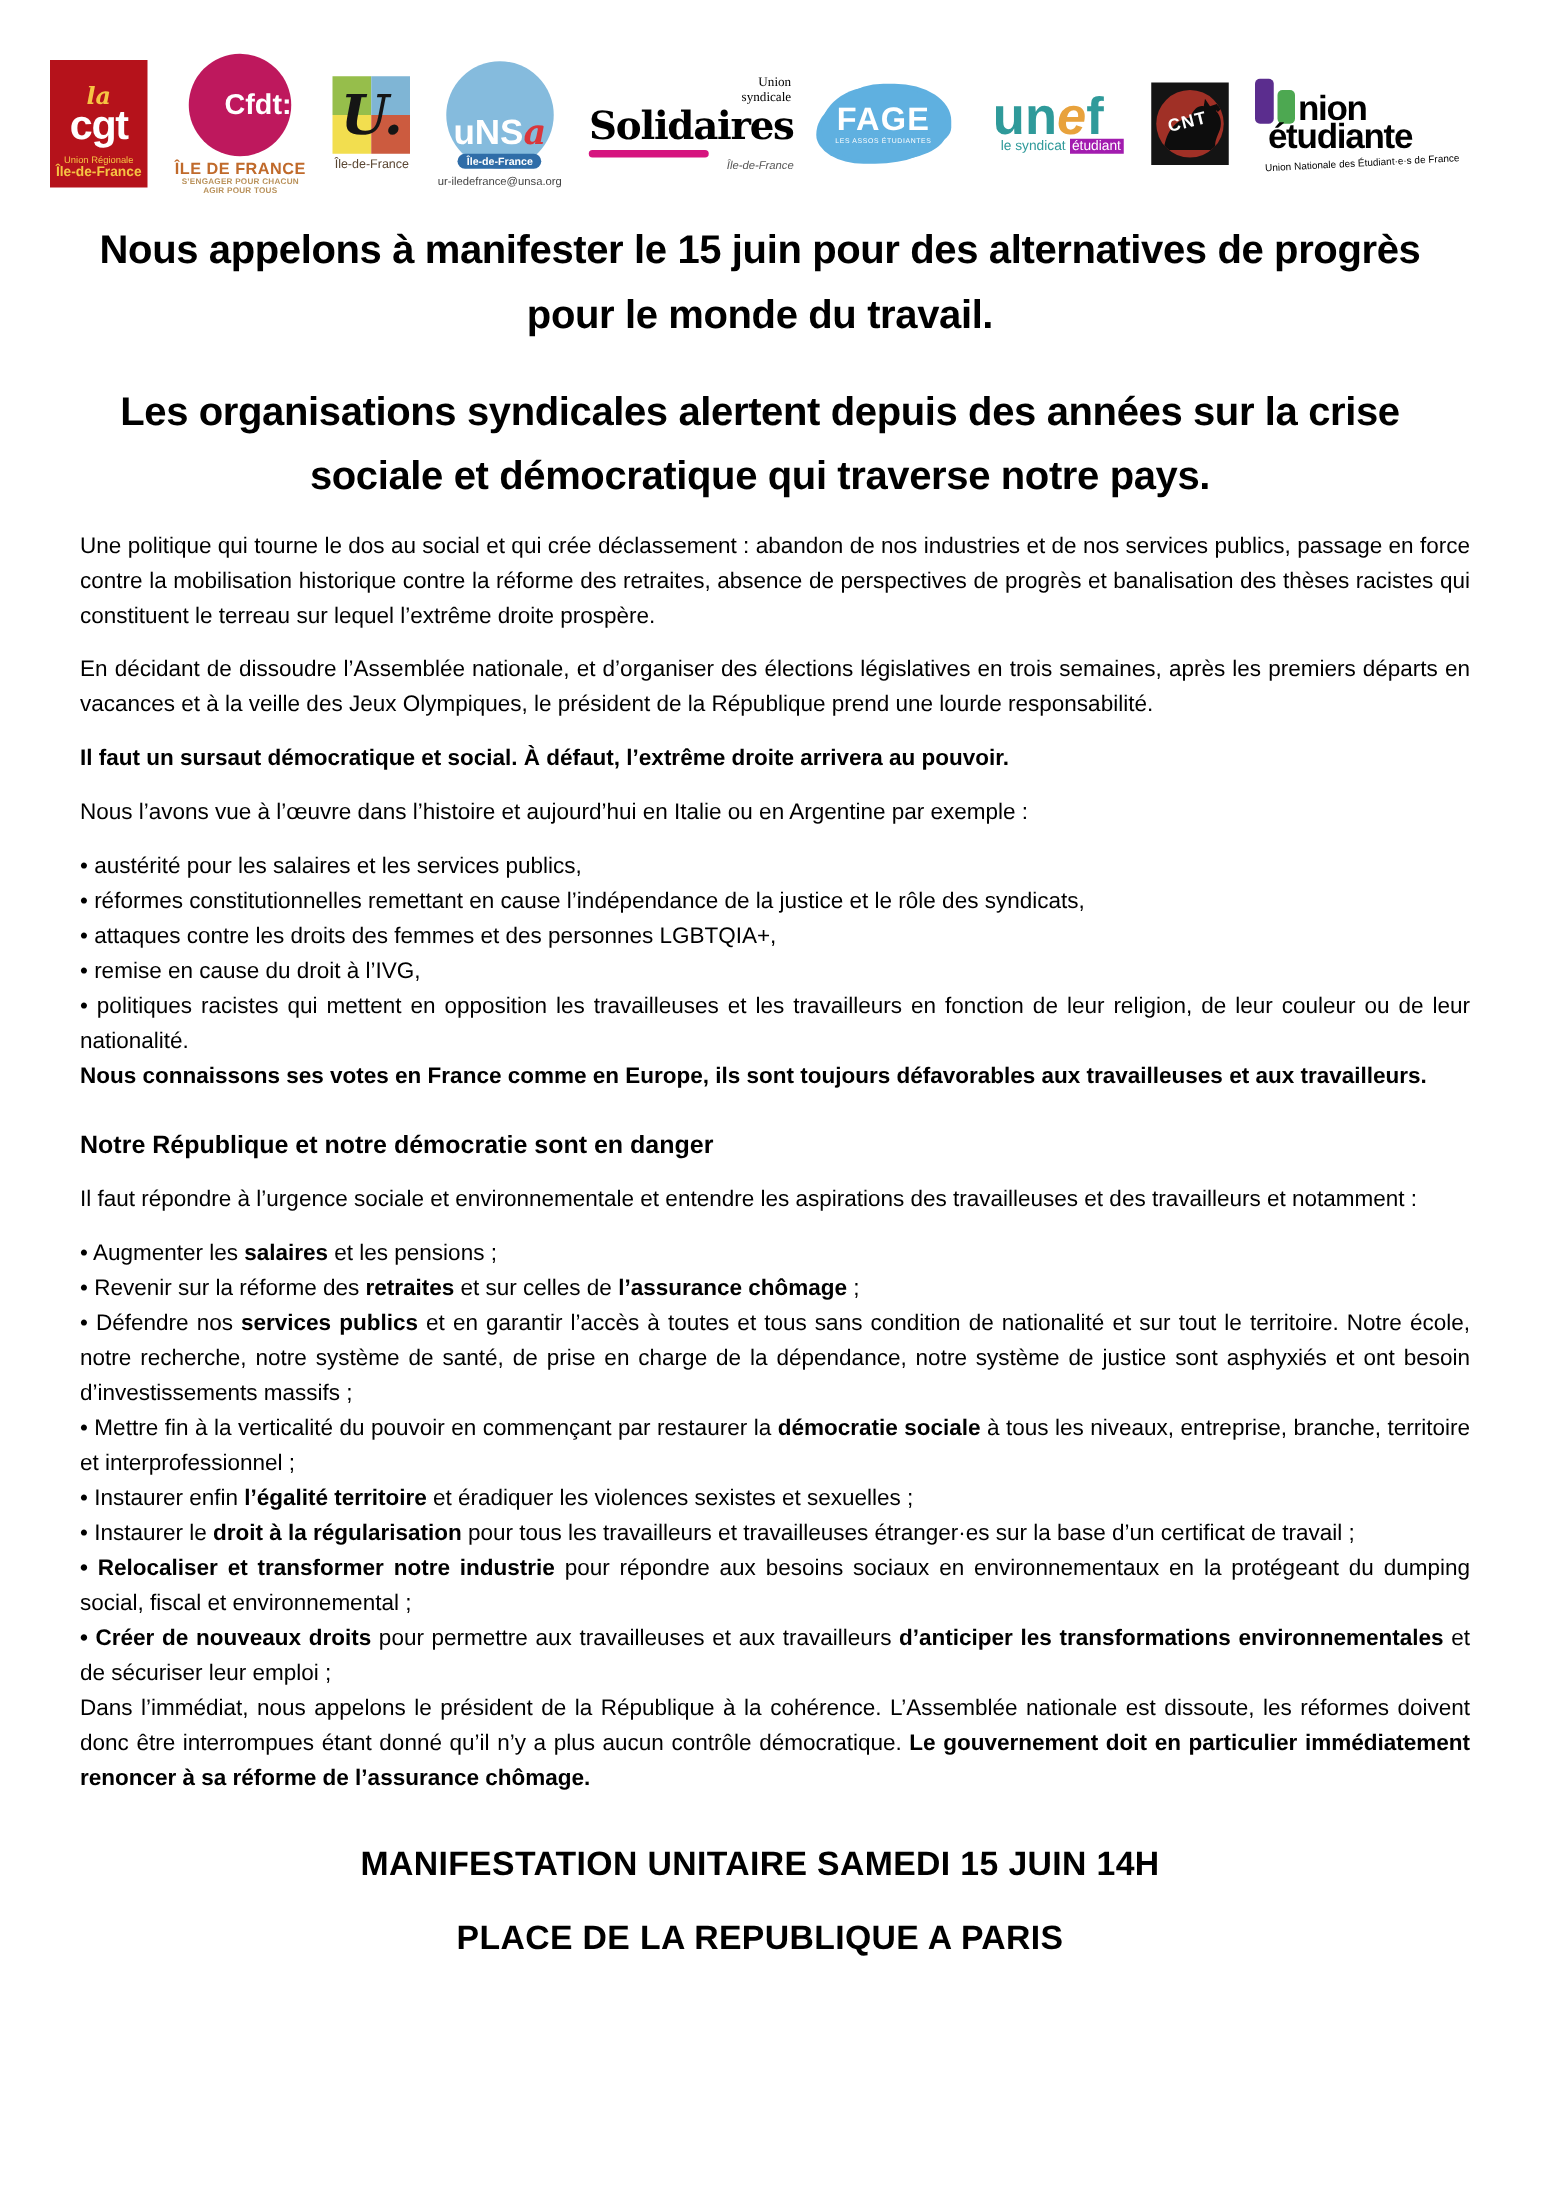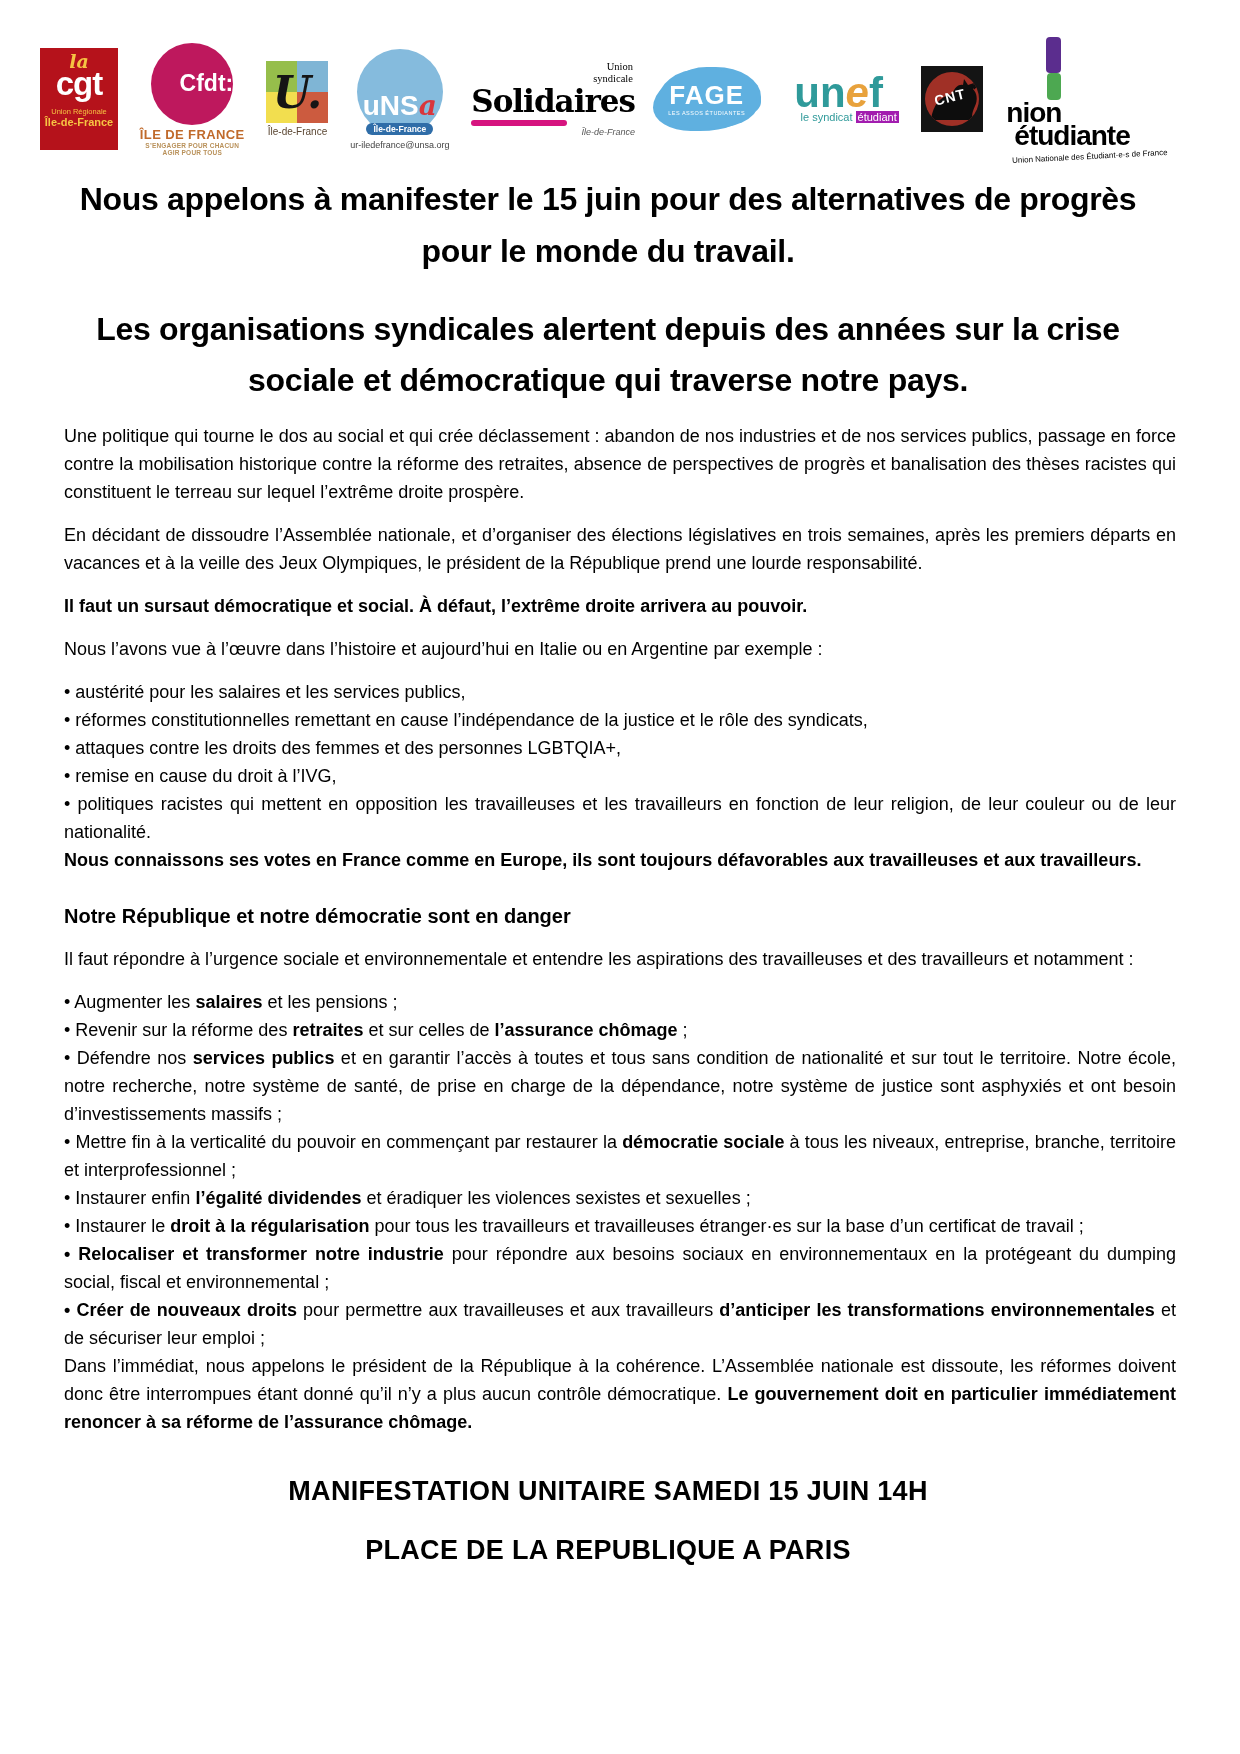--- a/index.html
+++ b/index.html
@@ -2,21 +2,21 @@
 <html lang="fr"><head>
 <meta charset="utf-8">
 <style>
   html,body{margin:0;padding:0;background:#fff;}
   body{width:1240px;min-height:1754px;font-family:"Liberation Sans",sans-serif;color:#000;box-sizing:border-box;}
   .page{padding:34px 64px 30px 40px;}
   
   .logo-row{display:flex;align-items:center;justify-content:space-between;height:130px;padding:0 8px 0 0;margin-bottom:6px;}
   .logo{display:flex;flex-direction:column;align-items:center;}
   
-  .cgt-box{width:78px;height:102px;background:#b5121b;color:#fff;text-align:center;padding-top:4px;box-sizing:border-box;}
+  .cgt-box{width:78px;height:102px;background:#b5121b;color:#fff;text-align:center;padding-top:20px;box-sizing:border-box;}
   .cgt-la{color:#f6c443;font-family:"DejaVu Serif",serif;font-style:italic;font-weight:bold;font-size:19px;line-height:1;margin-bottom:-4px;}
   .cgt-brand{font-size:33px;font-weight:bold;letter-spacing:-1px;line-height:1;}
   .cgt-sub1{color:#f6c443;font-size:7.5px;margin-top:7px;}
   .cgt-sub2{color:#f6c443;font-size:11px;font-weight:bold;}
   
   .cfdt-circle{width:82px;height:82px;border-radius:50%;background:#be185d;color:#fff;display:flex;align-items:center;justify-content:flex-end;font-weight:bold;font-size:23px;}
   .cfdt-region{color:#c06a2b;font-weight:bold;font-size:13px;letter-spacing:.4px;margin-top:2px;}
   .cfdt-tag{color:#b9915a;font-size:6.5px;font-weight:bold;letter-spacing:.2px;}
   
   .fsu-grid{position:relative;width:62px;height:62px;display:grid;grid-template-columns:1fr 1fr;grid-template-rows:1fr 1fr;}
@@ -46,21 +46,21 @@
   .unef-tag{font-size:11px;margin-top:0;}
   .unef-tag .t2{color:#2f9a9a;padding-left:22px;}
   .unef-tag .et{background:#a21caf;color:#fff;padding:0 2px;}
   
   .cnt-box{width:62px;height:66px;background:#141414;display:flex;align-items:center;justify-content:center;}
   .cnt-circle{width:54px;height:54px;background:#a03026;border-radius:50%;position:relative;overflow:hidden;}
   .cnt-text{position:absolute;top:17px;left:9px;color:#fff;font-weight:bold;font-size:14px;letter-spacing:1px;transform:rotate(-14deg);z-index:2;}
   .cnt-cat{position:absolute;inset:0;}
   
   .ue{align-items:flex-start;}
-  .ue-row{display:flex;align-items:flex-end;flex-direction:column;}
+  .ue-row{display:flex;align-items:flex-end;}
   .ue-bar{display:inline-block;border-radius:4px;}
   .ue-bar.purple{width:15px;height:36px;background:#5b2d8e;}
   .ue-bar.green{width:14px;height:27px;background:#4da851;margin-left:3px;}
   .ue-l1{font-size:28px;font-weight:bold;letter-spacing:-1px;line-height:.9;margin-left:2px;}
   .ue-l2{font-size:28px;font-weight:bold;letter-spacing:-1px;line-height:.9;margin:-3px 0 0 10px;}
   .ue-tag{font-size:8px;margin:4px 0 0 8px;transform:rotate(-3deg);}
   
   .headline{font-weight:bold;font-size:32px;line-height:1.62;text-align:center;letter-spacing:-.3px;}
   .headline.h1{margin:10px 30px 4px;}
   .headline.h2{margin:26px 6px 10px;}
@@ -178,21 +178,21 @@
       <div class="blk bullet"><span>• attaques contre les droits des femmes et des personnes LGBTQIA+,</span></div>
       <div class="blk bullet"><span>• remise en cause du droit à l’IVG,</span></div>
       <div class="blk bullet"><span>• politiques racistes qui mettent en opposition les travailleuses et les travailleurs en fonction de leur religion, de leur couleur ou de leur nationalité.</span></div>
       <div class="blk p"><span class="b">Nous connaissons ses votes en France comme en Europe, ils sont toujours défavorables aux travailleuses et aux travailleurs.</span></div>
       <div class="blk heading gap"><span class="b">Notre République et notre démocratie sont en danger</span></div>
       <div class="blk p gap"><span>Il faut répondre à l’urgence sociale et environnementale et entendre les aspirations des travailleuses et des travailleurs et notamment :</span></div>
       <div class="blk bullet gap"><span>• Augmenter les </span><span class="b">salaires</span><span> et les pensions ;</span></div>
       <div class="blk bullet"><span>• Revenir sur la réforme des </span><span class="b">retraites</span><span> et sur celles de </span><span class="b">l’assurance chômage</span><span> ;</span></div>
       <div class="blk bullet"><span>• Défendre nos </span><span class="b">services publics</span><span> et en garantir l’accès à toutes et tous sans condition de nationalité et sur tout le territoire. Notre école, notre recherche, notre système de santé, de prise en charge de la dépendance, notre système de justice sont asphyxiés et ont besoin d’investissements massifs ;</span></div>
       <div class="blk bullet"><span>• Mettre fin à la verticalité du pouvoir en commençant par restaurer la </span><span class="b">démocratie sociale</span><span> à tous les niveaux, entreprise, branche, territoire et interprofessionnel ;</span></div>
-      <div class="blk bullet"><span>• Instaurer enfin </span><span class="b">l’égalité dividendes</span><span> et éradiquer les violences sexistes et sexuelles ;</span></div>
+      <div class="blk bullet"><span>• Instaurer enfin </span><span class="b">l’égalité territoire</span><span> et éradiquer les violences sexistes et sexuelles ;</span></div>
       <div class="blk bullet"><span>• Instaurer le </span><span class="b">droit à la régularisation</span><span> pour tous les travailleurs et travailleuses étranger·es sur la base d’un certificat de travail ;</span></div>
       <div class="blk bullet"><span class="b">• </span><span class="b">Relocaliser et transformer notre industrie</span><span> pour répondre aux besoins sociaux en environnementaux en la protégeant du dumping social, fiscal et environnemental ;</span></div>
       <div class="blk bullet"><span class="b">• </span><span class="b">Créer de nouveaux droits</span><span> pour permettre aux travailleuses et aux travailleurs </span><span class="b">d’anticiper les transformations environnementales</span><span> et de sécuriser leur emploi ;</span></div>
       <div class="blk p"><span>Dans l’immédiat, nous appelons le président de la République à la cohérence. L’Assemblée nationale est dissoute, les réformes doivent donc être interrompues étant donné qu’il n’y a plus aucun contrôle démocratique. </span><span class="b">Le gouvernement doit en particulier immédiatement renoncer à sa réforme de l’assurance chômage.</span></div>
     </div>
 
   <div class="footer-line f1">MANIFESTATION UNITAIRE SAMEDI 15 JUIN 14H</div>
   <div class="footer-line f2">PLACE DE LA REPUBLIQUE A PARIS</div>
 
 </div>

